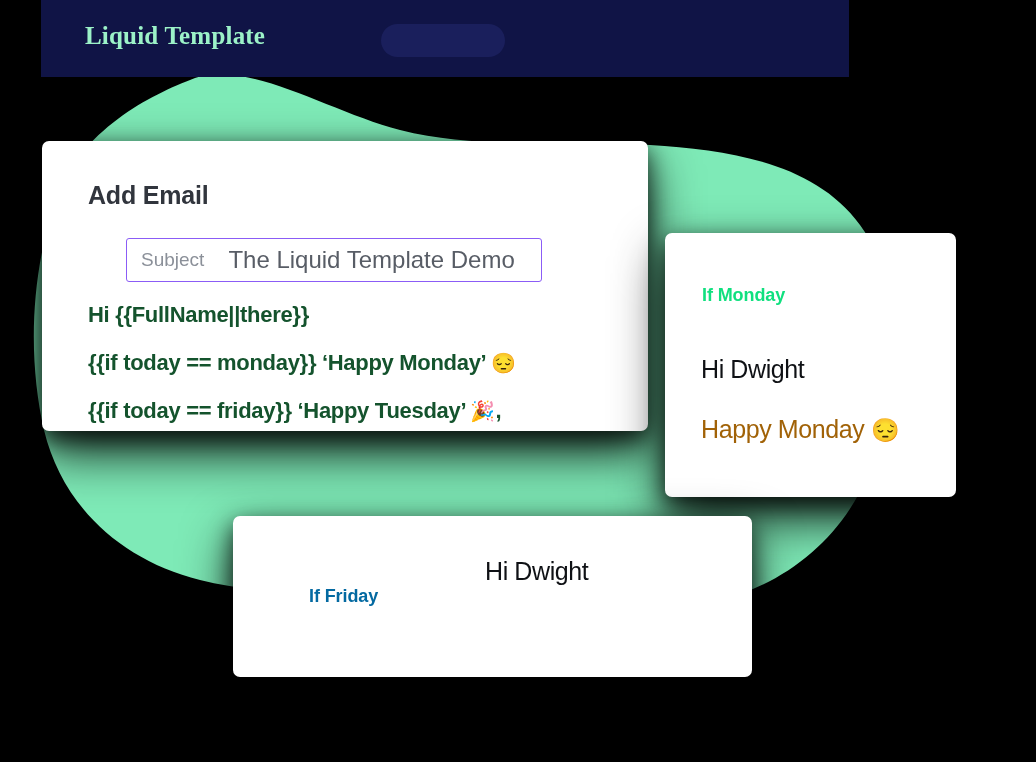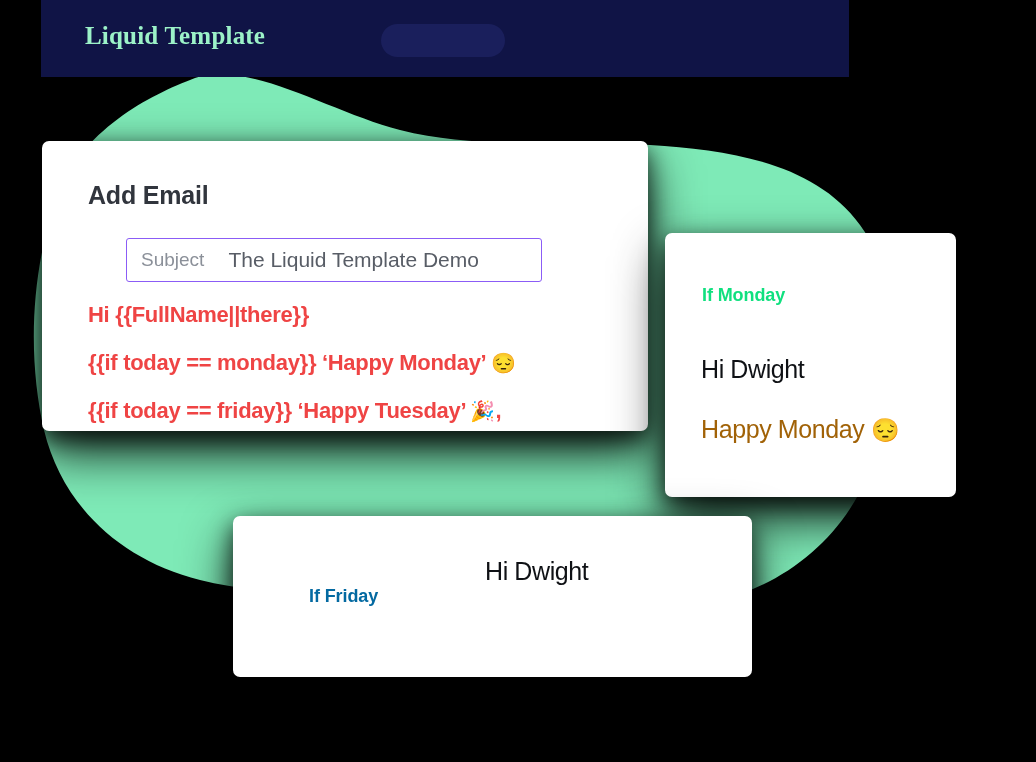--- a/index.html
+++ b/index.html
@@ -99,35 +99,35 @@
     background: #ffffff;
     margin-left: 38px;
   }
   .subject-label {
     font-size: 19px;
     color: #8b9099;
     padding-left: 14px;
     white-space: nowrap;
   }
   .subject-value {
-    font-size: 21px;
+    font-size: 24px;
     color: #585d66;
     padding-left: 24px;
     white-space: nowrap;
   }
   .body-lines {
     position: absolute;
     left: 46px;
     top: 163px;
     width: 545px;
   }
   .body-line {
     font-size: 22px;
     font-weight: 700;
-    color: #ef4444;
+    color: #14532d;
     letter-spacing: -0.3px;
     line-height: 1.0;
     margin-bottom: 26px;
     white-space: nowrap;
   }
   .body-line .emoji {
     font-weight: 400;
     font-size: 20px;
   }
 

